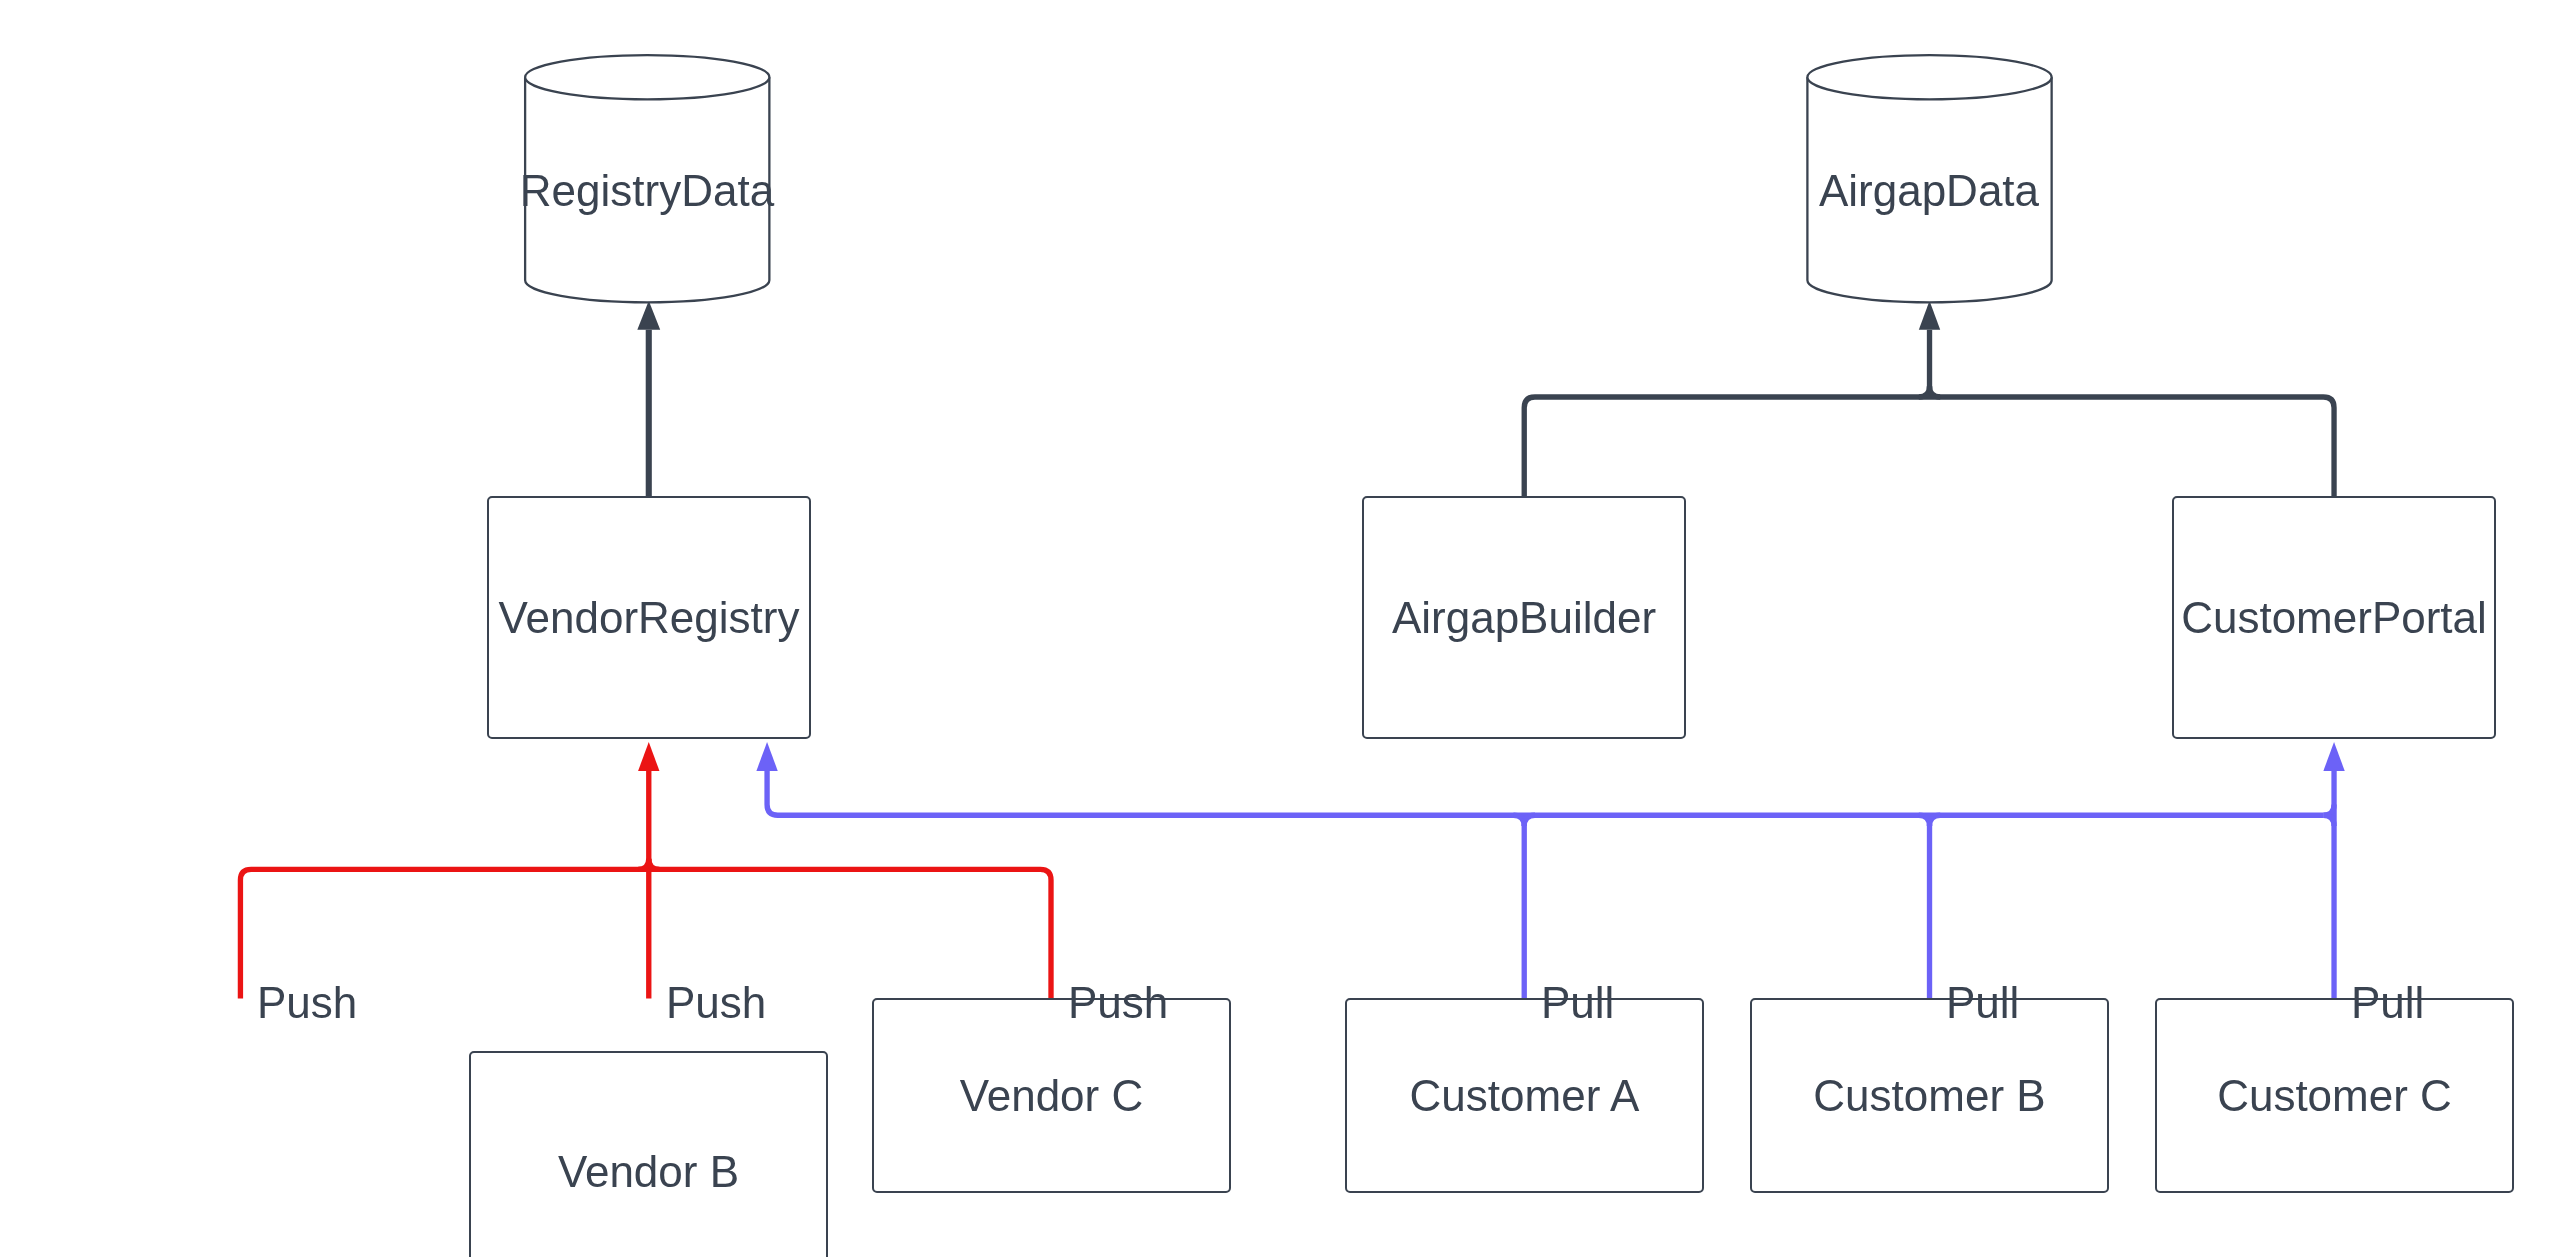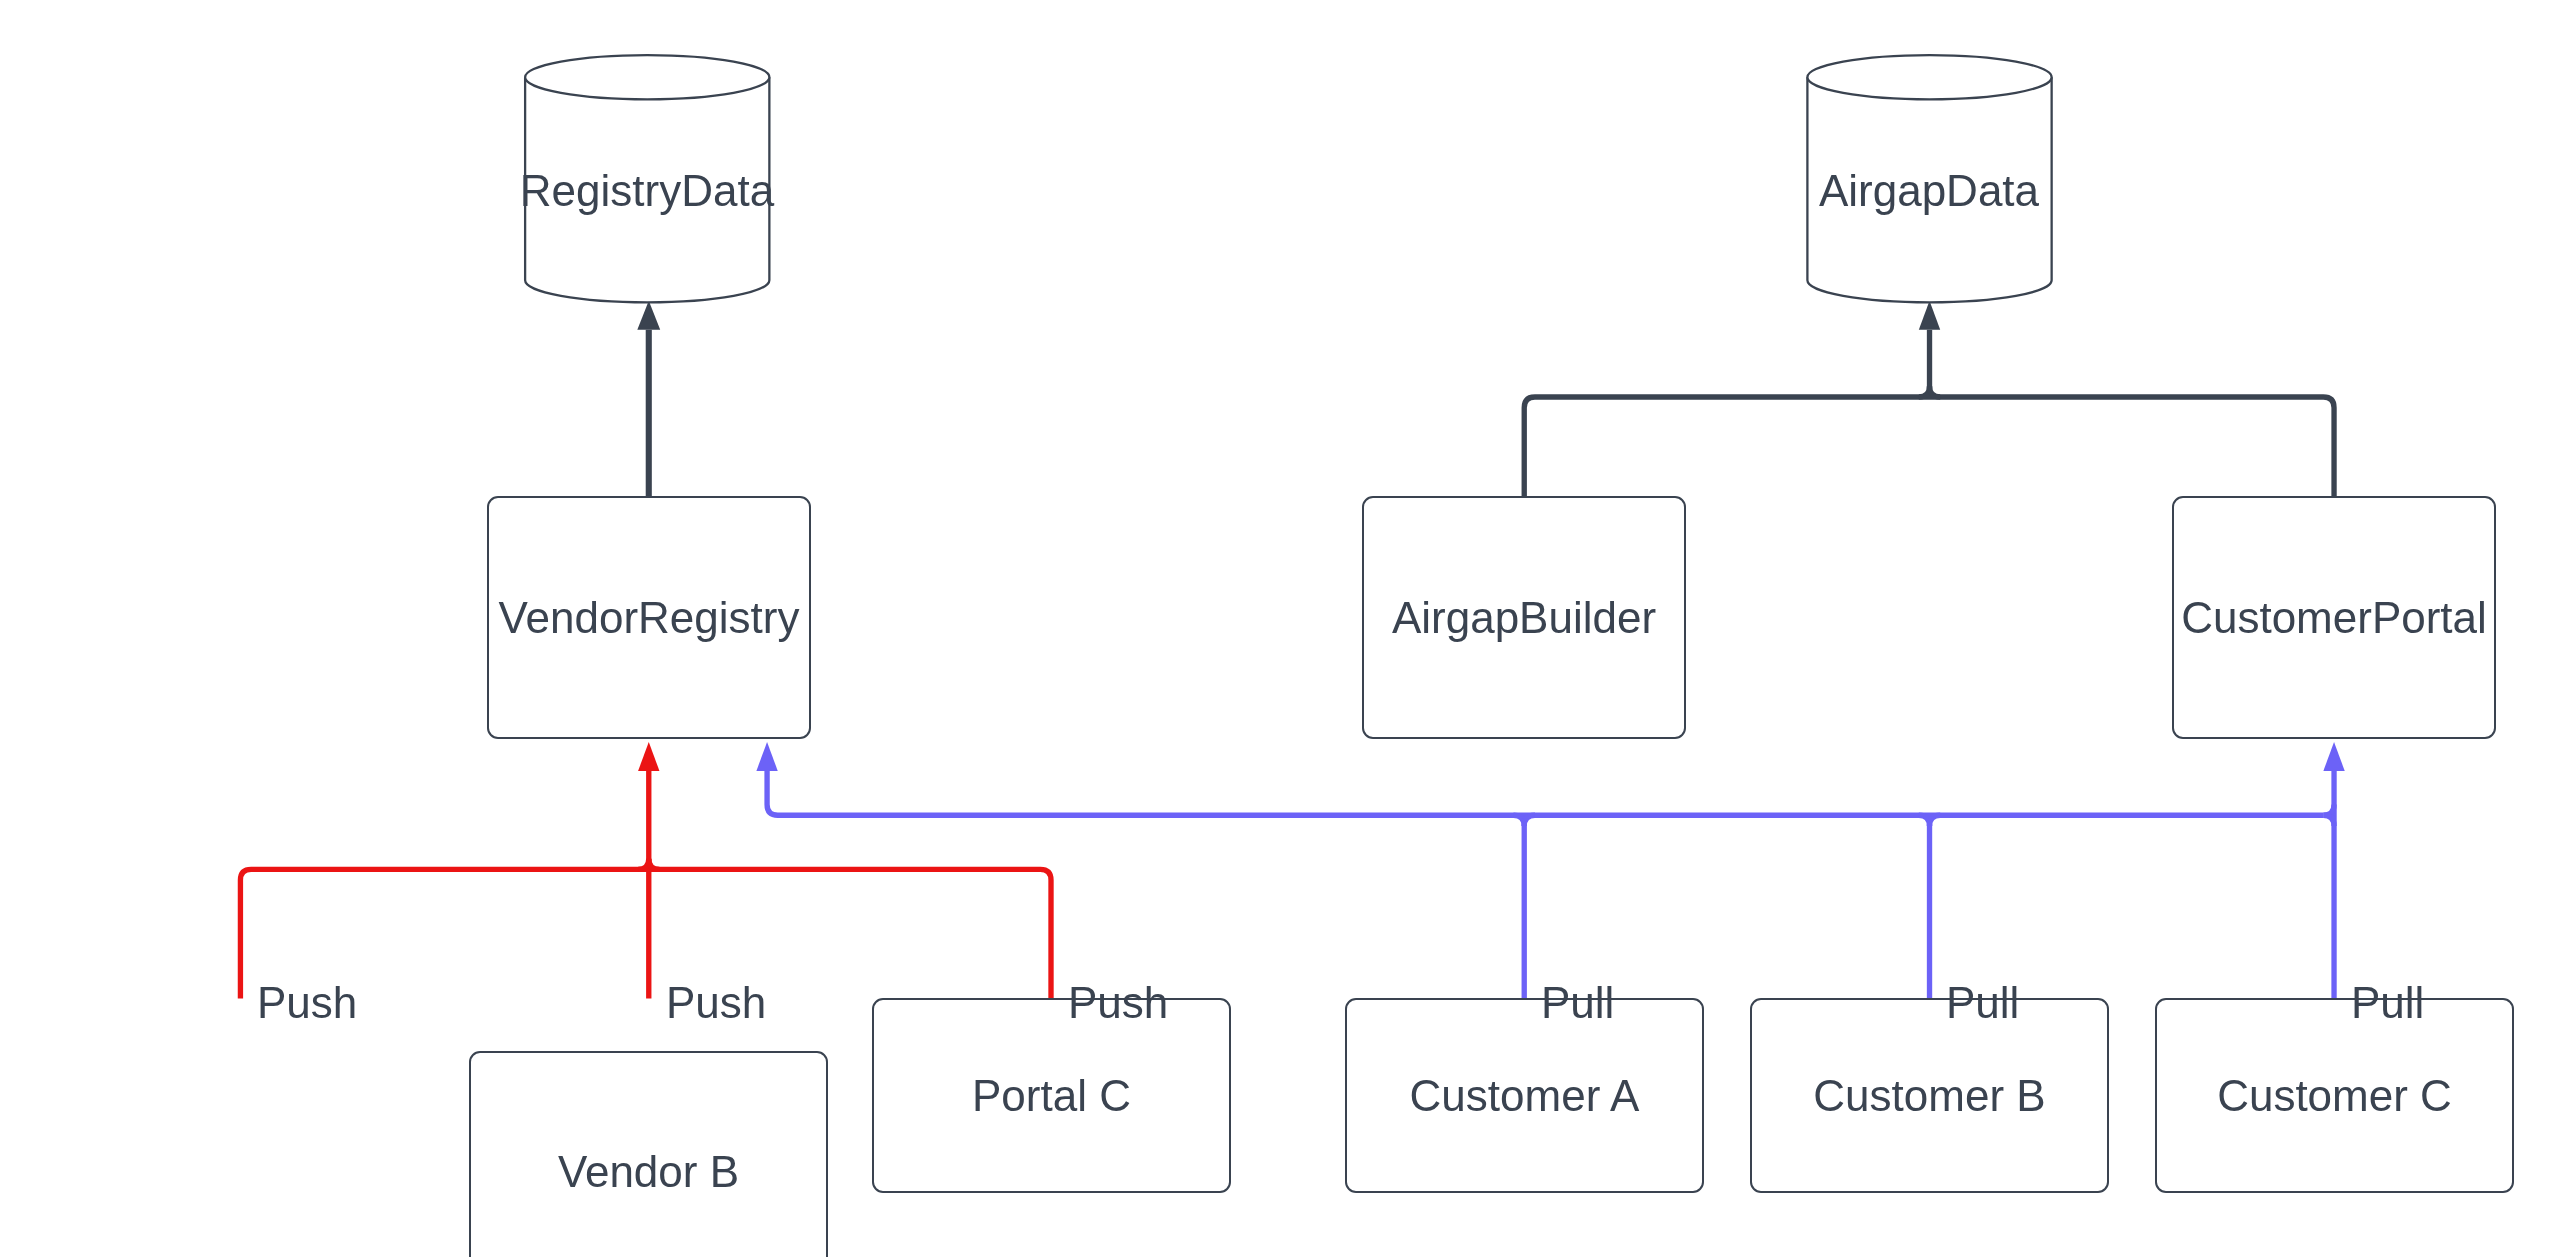--- a/index.html
+++ b/index.html
@@ -13,21 +13,21 @@
   .canvas > svg{position:absolute;left:0;top:0;}
   .node{
     position:absolute;box-sizing:border-box;
     display:flex;flex-direction:row;align-items:center;justify-content:center;
     text-align:center;color:var(--dark,#3a4350);
     font-size:44px;line-height:1.3;
   }
   .box{
     background:var(--node-fill,#ffffff);
     border:2.3px solid var(--dark,#3a4350);
-    border-radius:11px;
+    border-radius:5px;
   }
   .edge-label{
     position:absolute;color:var(--dark,#3a4350);
     font-size:44px;line-height:1;white-space:nowrap;margin-top:48px;
   }
   .s-dark{stroke:var(--dark,#3a4350);}
   .s-red{stroke:var(--red,#eb1414);}
   .s-blue{stroke:var(--blue,#6c62f7);}
   .f-dark{fill:var(--dark,#3a4350);}
   .f-red{fill:var(--red,#eb1414);}
@@ -99,21 +99,21 @@
   </div>
   <div class="node box" style="left:2172px;top:496px;width:324px;height:243px">
     <span>Customer</span>
     <span>Portal</span>
   </div>
 
   <div class="node box" style="left:469px;top:1051px;width:359px;height:241px">
     <span>Vendor B</span>
   </div>
   <div class="node box" style="left:872px;top:998px;width:359px;height:195px">
-    <span>Portal C</span>
+    <span>Vendor C</span>
   </div>
   <div class="node box" style="left:1345px;top:998px;width:359px;height:195px">
     <span>Customer A</span>
   </div>
   <div class="node box" style="left:1750px;top:998px;width:359px;height:195px">
     <span>Customer B</span>
   </div>
   <div class="node box" style="left:2155px;top:998px;width:359px;height:195px">
     <span>Customer C</span>
   </div>

